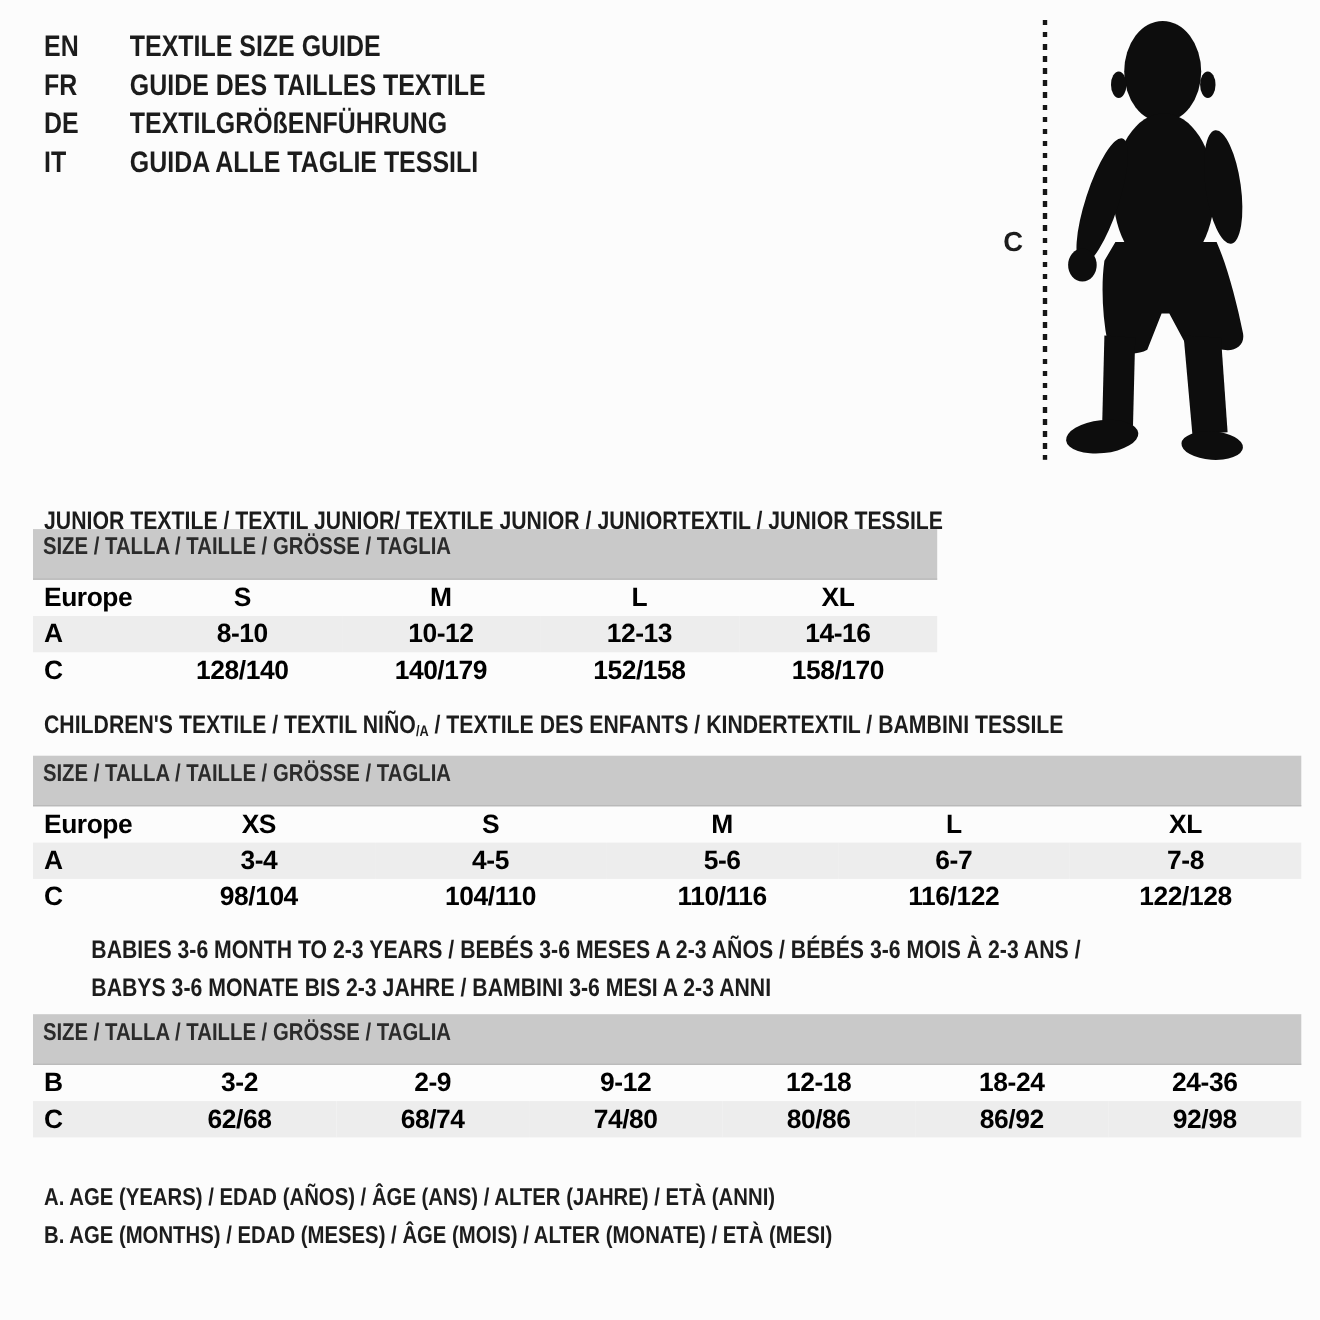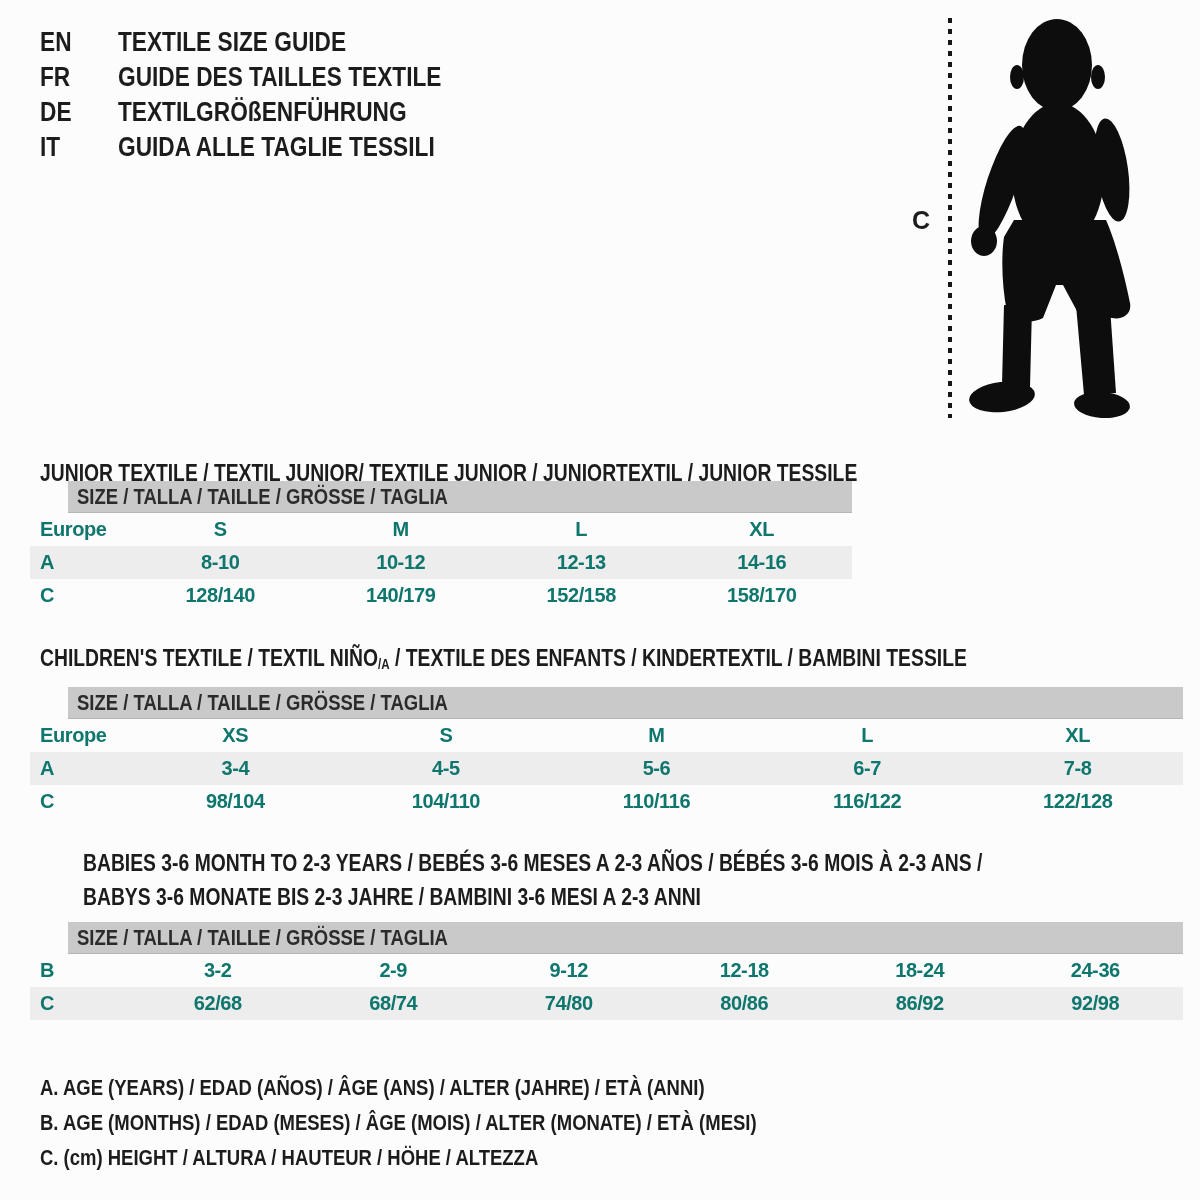--- a/index.html
+++ b/index.html
@@ -36,28 +36,28 @@
   #junior-heading   { left:40px; top:456px; }
   #children-heading { left:40px; top:641px; }
   #babies-heading   { left:40px; top:846px;margin-left:43px; }
 
   
   .table-wrap { background:transparent; }
   #junior-table-wrap   { left:30px; top:481px;  width:822px; }
   #children-table-wrap { left:30px; top:687px;  width:1153px; }
   #babies-table-wrap   { left:30px; top:922px;  width:1153px; }
   .tblbar {
-    height:32px; line-height:31px; background:#c9c9c9;
-    border-bottom:1px solid #b5b5b5; padding-left:9px;margin-left:38px;
+    height:46px; line-height:31px; background:#c9c9c9;
+    border-bottom:1px solid #b5b5b5; padding-left:9px;
   }
   .tblbar .cnd { font-size:22px; font-weight:bold; color:#2b2b2b; }
   table.sizes { width:100%; border-collapse:collapse; table-layout:fixed; }
   table.sizes td {
-    height:33px; font-size:20px; font-weight:bold; letter-spacing:-0.4px;
-    text-align:center; color:#0f766e; vertical-align:middle; white-space:nowrap;
+    height:33px; font-size:24px; font-weight:bold; letter-spacing:-0.4px;
+    text-align:center; color:#000000; vertical-align:middle; white-space:nowrap;
   }
   table.sizes td.lbl { text-align:left; padding-left:10px; }
   table.sizes col.lblcol { width:100px; }
   tr.stripe { background:#ededed; }
 
   
   #legend { left:40px; top:1070px; }
   #legend .lgline { height:35px; line-height:35px; font-size:22px; font-weight:bold; }
 </style>
 </head>
@@ -224,14 +224,13 @@
       <td>86/92</td>
       <td>92/98</td>
     </tr>
   </tbody>
     </table>
 </div>
 
 <div class="abs" id="legend">
   <div class="lgline"><span class="cnd">A. AGE (YEARS) / EDAD (AÑOS) / ÂGE (ANS) / ALTER (JAHRE) / ETÀ (ANNI)</span></div>
   <div class="lgline"><span class="cnd">B. AGE (MONTHS) / EDAD (MESES) / ÂGE (MOIS) / ALTER (MONATE) / ETÀ (MESI)</span></div>
-  <div class="lgline"><span class="cnd">C. (cm) HEIGHT / ALTURA / HAUTEUR / HÖHE / ALTEZZA</span></div>
 </div>
 
 </body></html>

